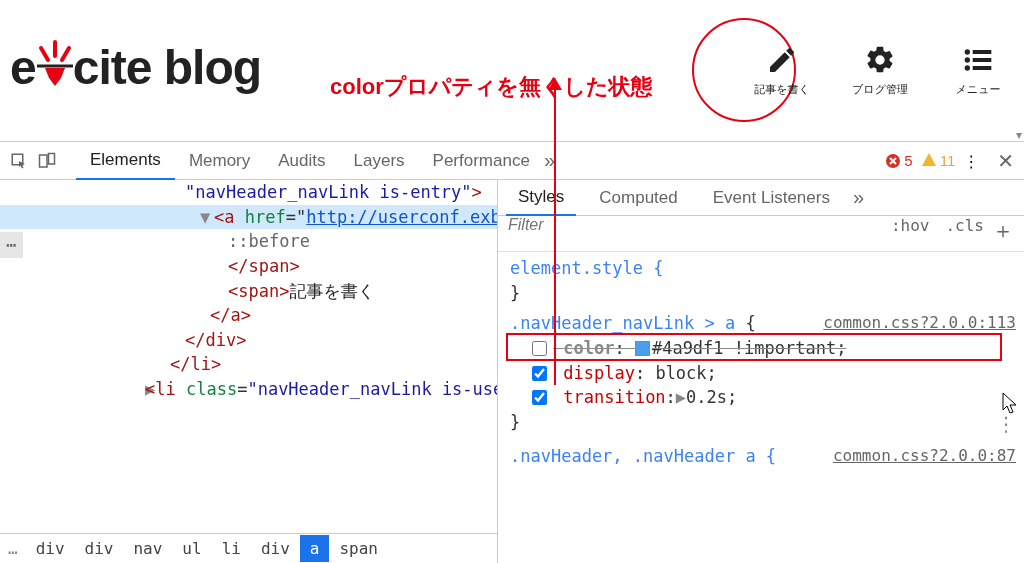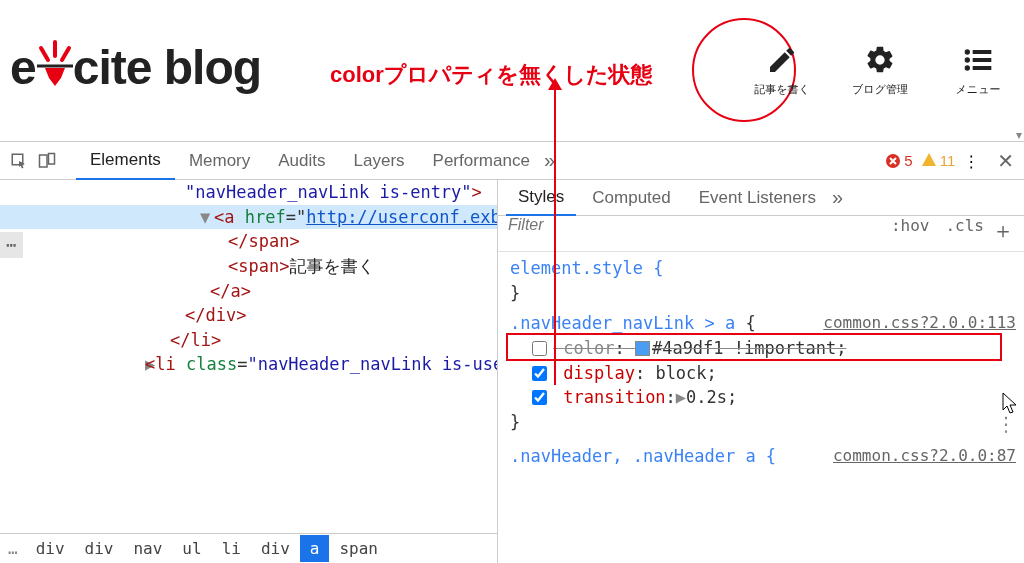--- a/index.html
+++ b/index.html
@@ -5,21 +5,21 @@
 * { box-sizing: border-box; margin: 0; padding: 0; }
 body { font-family: Arial, "Hiragino Kaku Gothic Pro", Meiryo, sans-serif; width: 1024px; height: 563px; overflow: hidden; background: #fff; position: relative; }
 
 .page-top { height: 142px; background: #fff; position: relative; border-bottom: 1px solid #ccc; }
 .logo { position: absolute; left: 10px; top: 40px; display: flex; align-items: center; }
 .logo-e { font: bold 48px Arial; color: #222; }
 .logo-spark { position: relative; width: 36px; height: 48px; }
 .logo-spark svg { position: absolute; top: -8px; left: -4px; }
 .logo-rest { font: bold 48px Arial; color: #222; letter-spacing: -1px; }
 
-.annotation { position: absolute; left: 330px; top: 60px; color: #e60012; font-weight: bold; font-size: 22px; }
+.annotation { position: absolute; left: 330px; top: 72px; color: #e60012; font-weight: bold; font-size: 22px; }
 .arrow-line { position: absolute; left: 554px; top: 85px; width: 2px; background: #e60012; z-index: 50; }
 .arrow-head { position: absolute; left: 548px; top: 78px; width: 0; height: 0; border-left: 7px solid transparent; border-right: 7px solid transparent; border-bottom: 12px solid #e60012; z-index: 51; }
 
 .toolbar { position: absolute; right: 10px; top: 30px; display: flex; gap: 26px; align-items: center; }
 .tool-item { display: flex; flex-direction: column; align-items: center; justify-content: center; width: 72px; height: 80px; font-size: 11px; color: #222; }
 .tool-item svg { margin-bottom: 6px; }
 .tool-circle { border: 2px solid #e60012; border-radius: 50%; width: 104px; height: 104px; position: absolute; right: 228px; top: 18px; pointer-events: none; }
 
 .scroll-hint { position: absolute; right: 2px; top: 128px; font-size: 12px; color: #888; }
 
@@ -53,39 +53,39 @@
 .ind-a { padding-left: 190px; }
 .ind-abody { padding-left: 200px; }
 .ind-span { padding-left: 218px; }
 
 .crumbs { height: 30px; border-top: 1px solid #ccc; display: flex; align-items: center; font-family: Menlo, Consolas, monospace; font-size: 16px; color: #444; }
 .crumbs span { padding: 4px 10px; }
 .crumbs span.sel { background: #1a73e8; color: #fff; }
 .crumbs .ell { color: #888; padding: 4px 8px; }
 
 .styles-pane { flex: 1; display: flex; flex-direction: column; overflow: hidden; }
-.sp-tabs { height: 36px; display: flex; align-items: center; border-bottom: 1px solid #ccc; padding: 0 8px; gap: 4px; }
+.sp-tabs { height: 36px; display: flex; align-items: center; border-bottom: 1px solid #ccc; padding: 0 8px; gap: 11px; }
 .sp-tabs .stab { padding: 0 12px; height: 36px; display: flex; align-items: center; color: #666; font-size: 17px; cursor: pointer; }
 .sp-tabs .stab.active { color: #222; border-bottom: 2px solid #1a73e8; }
 
 .sp-filter { height: 36px; border-bottom: 1px solid #e0e0e0; display: flex; align-items: flex-start; padding: 0 10px; }
 .sp-filter input { border: none; outline: none; font-size: 16px; color: #999; font-style: italic; flex: 1; }
 .sp-filter .hov, .sp-filter .cls { font-family: Menlo, monospace; font-size: 16px; color: #666; margin: 0 8px; cursor: pointer; }
 .sp-filter .plus { font-size: 22px; color: #666; cursor: pointer; }
 
 .sp-rules { flex: 1; overflow: auto; font-family: Menlo, Consolas, monospace; font-size: 17px; line-height: 1.45; padding: 4px 8px; position: relative; }
 .sp-rules .selector { color: #3b82f6; }
 .sp-rules .src { color: #666; text-decoration: underline; float: right; font-size: 16px; }
 .sp-rules .prop { color: #c80000; }
 .sp-rules .punc { color: #333; }
 .sp-rules .valtxt { color: #333; }
 .sp-rules .sw { display: inline-block; width: 15px; height: 15px; border: 1px solid #888; vertical-align: -2px; margin-right: 2px; }
 .sp-rules .cb { width: 15px; height: 15px; vertical-align: -2px; margin-right: 6px; }
 .sp-rules .strike { text-decoration: line-through; color: #888; }
-.sp-rules .strike .prop { color: #888; }
+.sp-rules .strike .prop { color: #888; font-weight: bold; }
 .sp-rules .rule { position: relative; padding-left: 4px; }
 .sp-rules .propline { padding-left: 22px; }
 .sp-rules .tri { color: #888; }
 .red-box { border: 2px solid #e60012; position: absolute; pointer-events: none; }
 .sp-rules .more-dots { float: right; color: #888; font-size: 20px; cursor: pointer; }
 .cursor-img { position: absolute; right: 4px; top: 392px; font-size: 18px; color: #000; }
 
 </style>
 </head>
 <body>
@@ -178,20 +178,21 @@
   </div>
 
   <div class="dt-body">
     <div class="dom-pane">
       <div class="dom-tree">
         <span class="ln ind1b"><span class="val">"navHeader_navLink is-entry"</span><span class="tag">&gt;</span></span>
         <span class="dots">⋯</span>
         <span class="sel-row">
           <span class="ln ind-a"><span class="arrow">▼</span><span class="tag">&lt;a</span> <span class="attr">href</span>=<span class="punc">"</span><span class="link">http://userconf.exblog.jp/entry/</span> = </span>
         </span>
+        <span class="ln ind-span"><span class="pseudo">::before</span></span>
         <span class="ln ind-span"><span class="tag">&lt;/span&gt;</span></span>
         <span class="ln ind-span"><span class="tag">&lt;span&gt;</span><span class="text">記事を書く</span></span>
         <span class="ln ind-abody"><span class="tag">&lt;/a&gt;</span></span>
         <span class="ln ind1b"><span class="tag">&lt;/div&gt;</span></span>
         <span class="ln ind1"><span class="tag">&lt;/li&gt;</span></span>
         <span class="ln"><span class="arrow" style="padding-left:135px;">▶</span><span class="tag">&lt;li</span> <span class="attr">class</span>=<span class="val">"<span>navHeader_navLink is-userconf</span>"</span></span>
       </div>
       <div class="crumbs">
         <span class="ell">…</span>
         <span>div</span>

